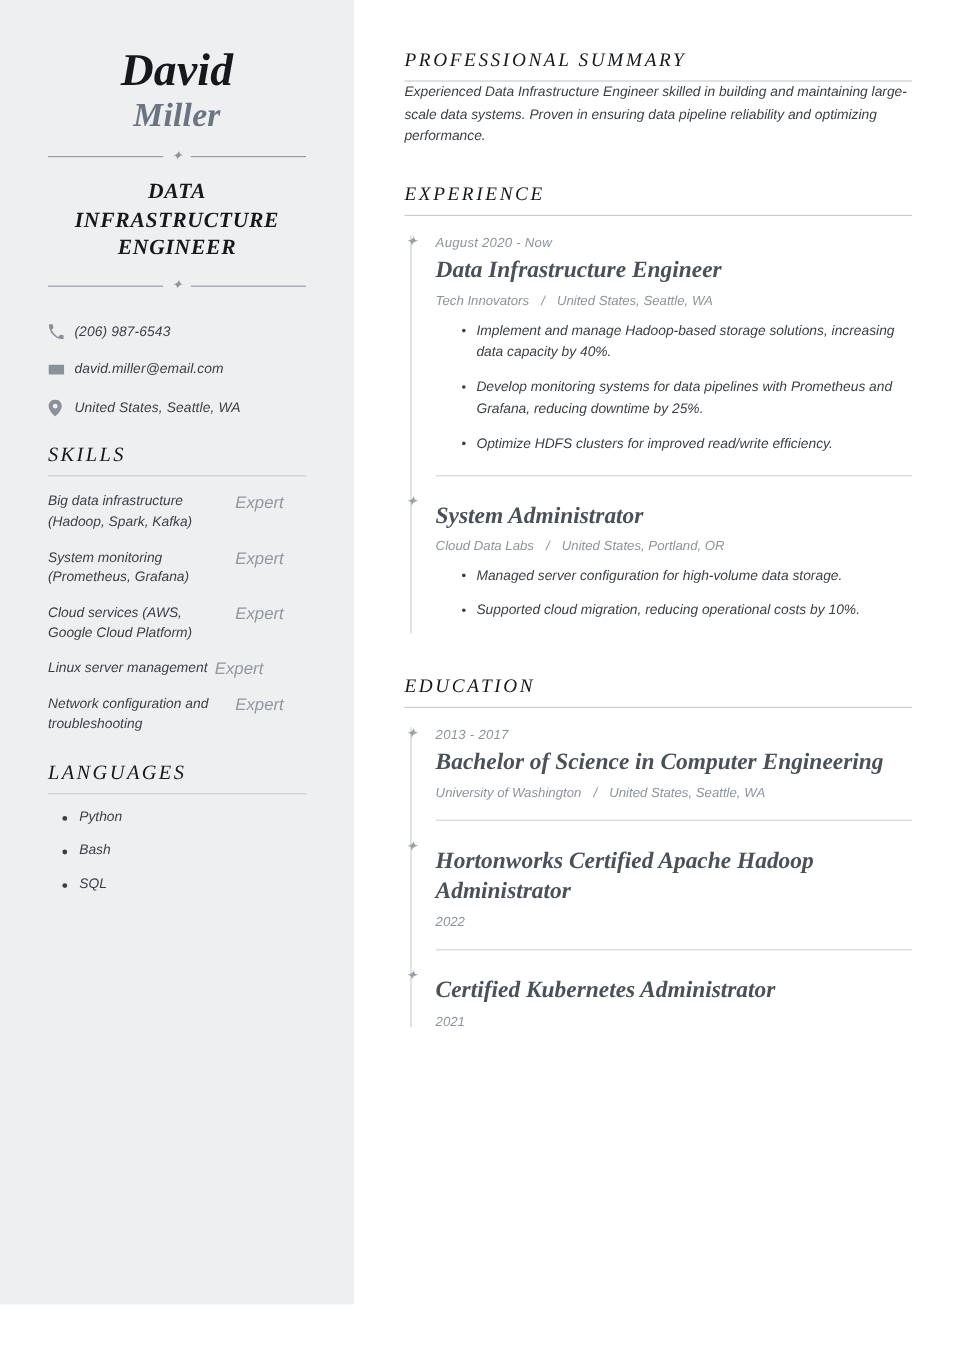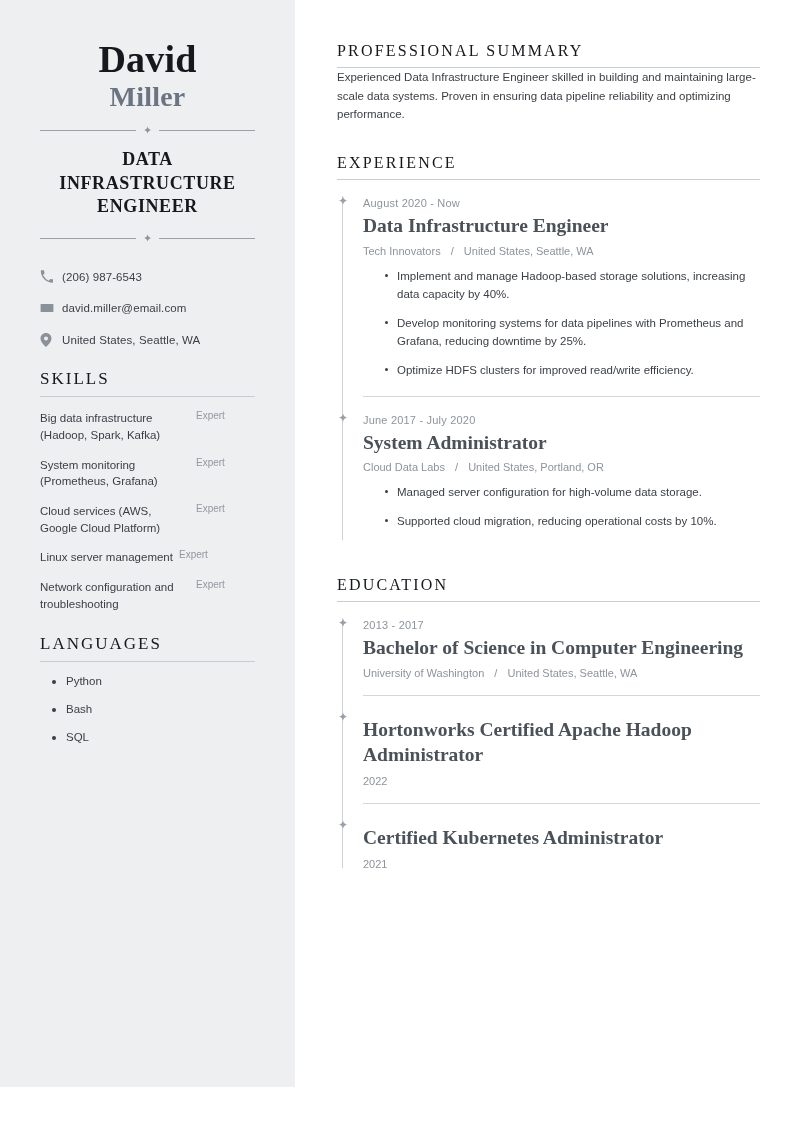--- a/index.html
+++ b/index.html
@@ -4,21 +4,21 @@
 <style>
   * { margin:0; padding:0; box-sizing:border-box; }
   html, body { width:800px; height:1131px; }
   body {
     background:#ffffff;
     font-family:"Liberation Sans", sans-serif;
     color:#2f3337;
     position:relative;
     overflow:hidden;
   }
-  .page { position:relative; width:800px; height:1087px; display:flex; }
+  .page { position:relative; width:800px; height:1087px; display:flex;font-style:italic; }
 
   
   .sidebar {
     width:295px;
     min-width:295px;
     background:#eeeff1;
     padding:38px 40px 0 40px;
     position:relative;
   }
   .name-block { text-align:center; }
@@ -94,21 +94,21 @@
     align-items:flex-start;
     margin-bottom:13px;
   }
   .skill-name {
     font-size:11.5px;
     line-height:1.45;
     color:#3a3f45;
     max-width:150px;
   }
   .skill-level {
-    font-size:10px;
+    font-size:14px;
     color:#9298a0;
     white-space:nowrap;
     padding-left:6px;
   }
 
   .lang-list { list-style:none; padding-left:12px; }
   .lang-item {
     font-size:11.5px;
     color:#3a3f45;
     margin-bottom:16px;
@@ -336,21 +336,20 @@
           <ul class="bullets">
             <li>Implement and manage Hadoop-based storage solutions, increasing data capacity by 40%.</li>
             <li>Develop monitoring systems for data pipelines with Prometheus and Grafana, reducing downtime by 25%.</li>
             <li>Optimize HDFS clusters for improved read/write efficiency.</li>
           </ul>
           <div class="tl-sep"></div>
         </div>
 
         <div class="tl-entry">
           <span class="star">✦</span>
-          <div class="tl-date">June 2017 - July 2020</div>
           <div class="tl-title">System Administrator</div>
           <div class="tl-meta">
             <span>Cloud Data Labs</span>
             <span class="slash">/</span>
             <span>United States, Portland, OR</span>
           </div>
           <ul class="bullets">
             <li>Managed server configuration for high-volume data storage.</li>
             <li>Supported cloud migration, reducing operational costs by 10%.</li>
           </ul>

